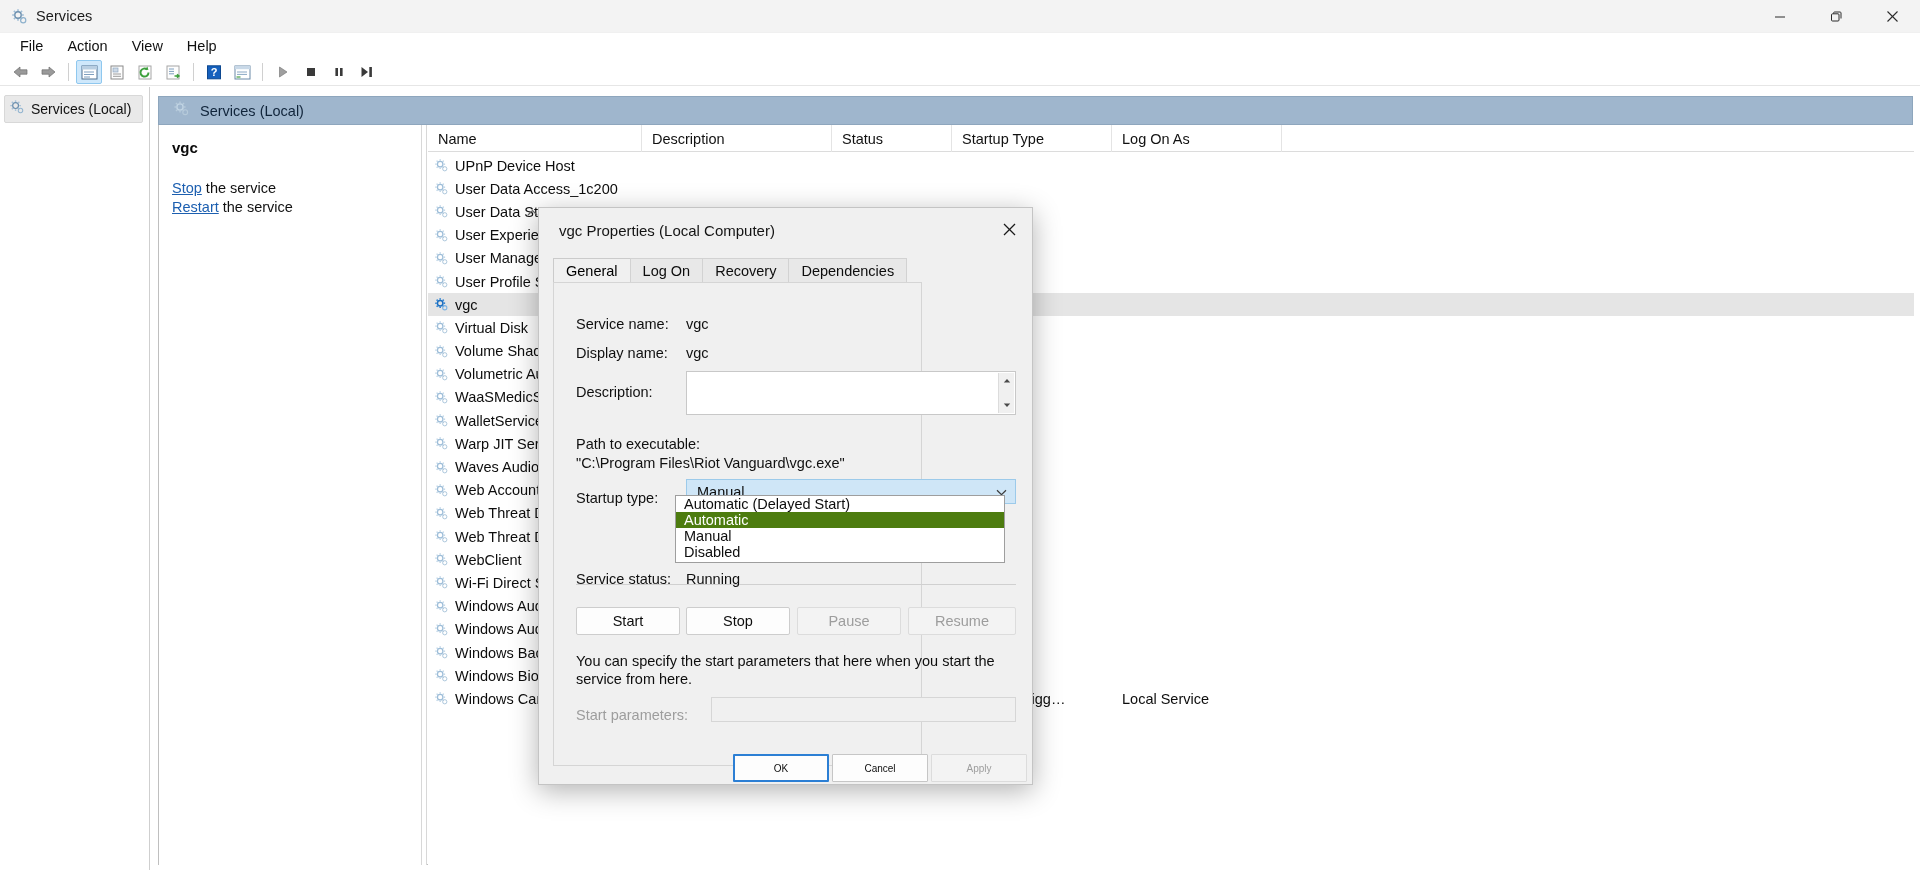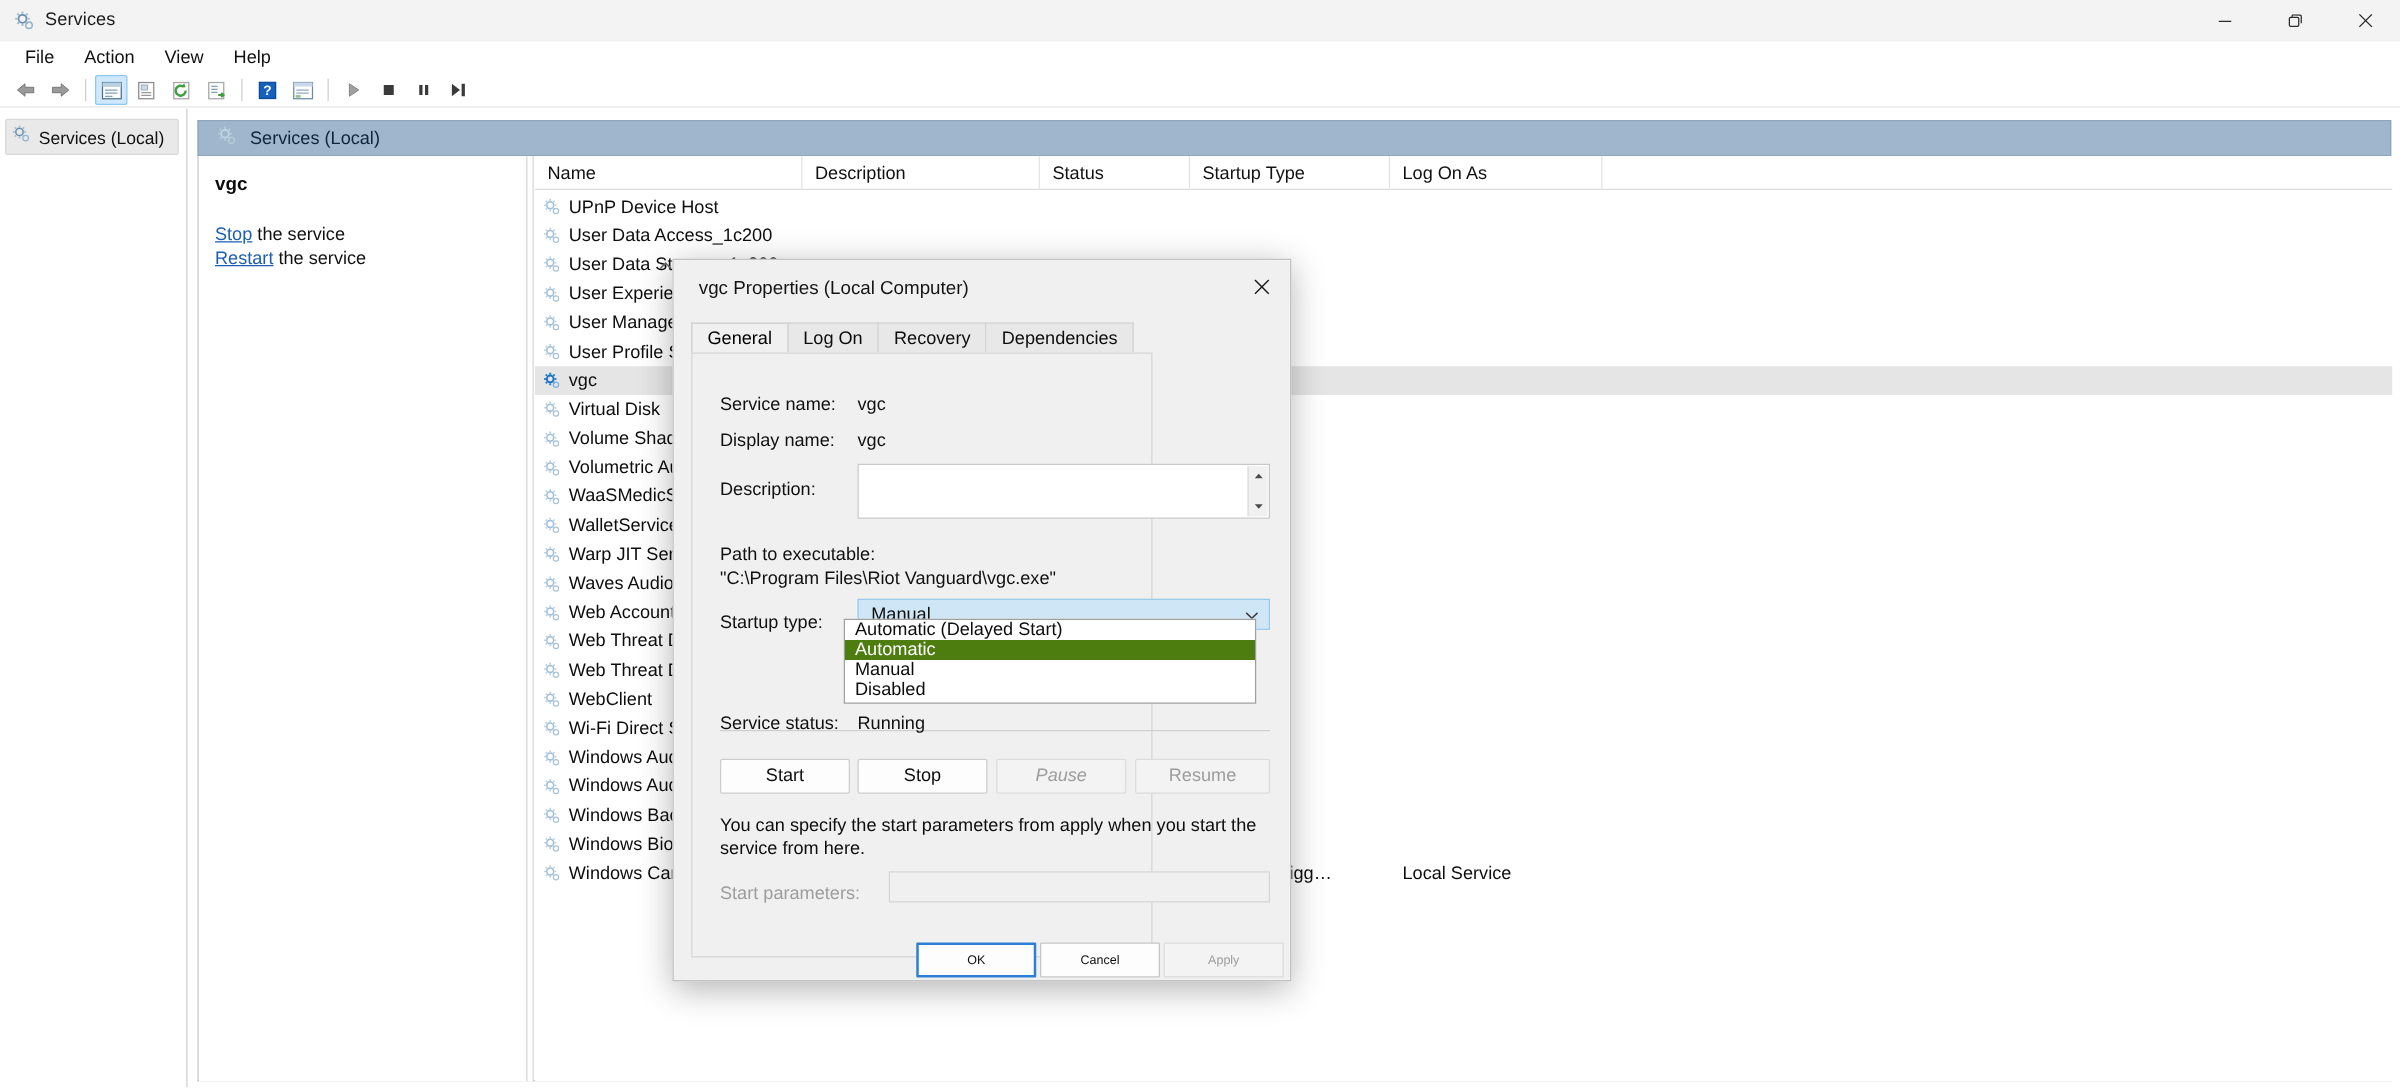--- a/index.html
+++ b/index.html
@@ -1253,24 +1253,24 @@
           </span>
         </div>
 
         <div id="sep-line" style="top:301px;"></div>
 
         <div class="frow flabel" style="left:22px; top:288px;">Service status:</div>
         <div class="frow fvalue" style="left:132px; top:288px;">Running</div>
 
         <div class="abtn" style="left:22px;  top:324px; width:104px;">Start</div>
         <div class="abtn" style="left:132px; top:324px; width:104px;">Stop</div>
-        <div class="abtn disabled" style="left:243px; top:324px; width:104px;font-style:italic;">Pause</div>
+        <div class="abtn disabled" style="left:243px; top:324px; width:104px;">Pause</div>
         <div class="abtn disabled" style="left:354px; top:324px; width:108px;">Resume</div>
 
-        <div class="helptext" style="top:369px;">You can specify the start parameters from apply when you start the service from here.</div>
+        <div class="helptext" style="top:369px;">You can specify the start parameters that here when you start the service from here.</div>
 
         <div class="frow" style="left:22px; top:424px; color:#9d9d9d;">Start parameters:</div>
         <div class="textbox" style="left:157px; top:414px; width:305px; height:25px; background:#f0f0f0; border-color:#d6d6d6;"></div>
       </div>
 
       <div class="fbtn primary" style="left:194px;">OK</div>
       <div class="fbtn" style="left:293px;">Cancel</div>
       <div class="fbtn disabled" style="left:392px;">Apply</div>
 
       <div id="dropdown">

